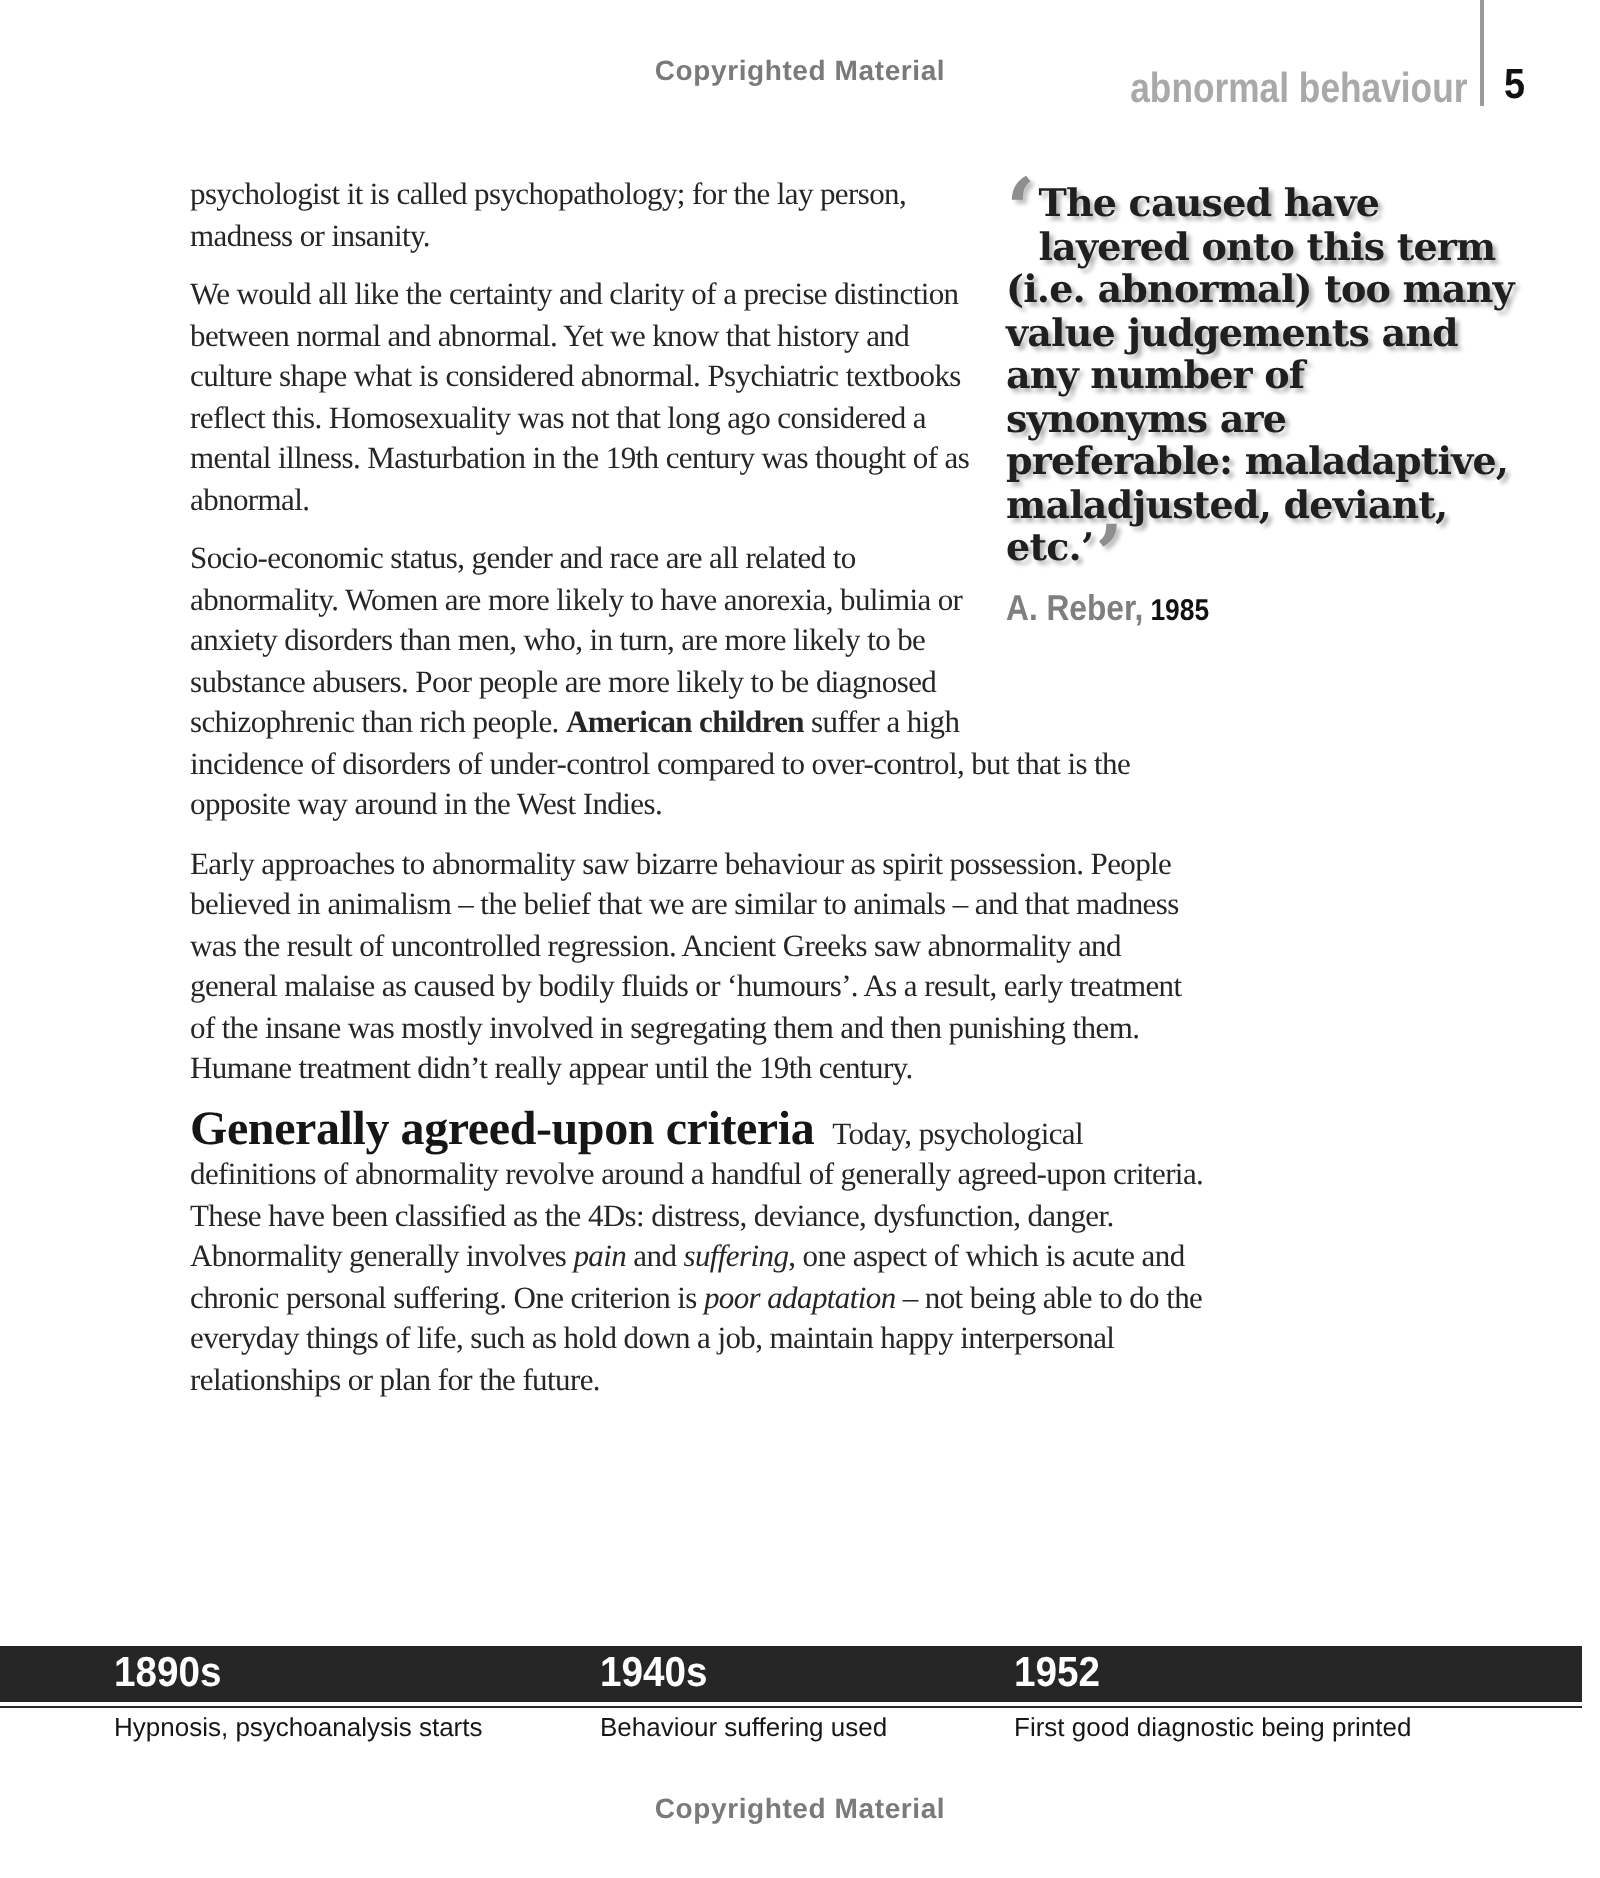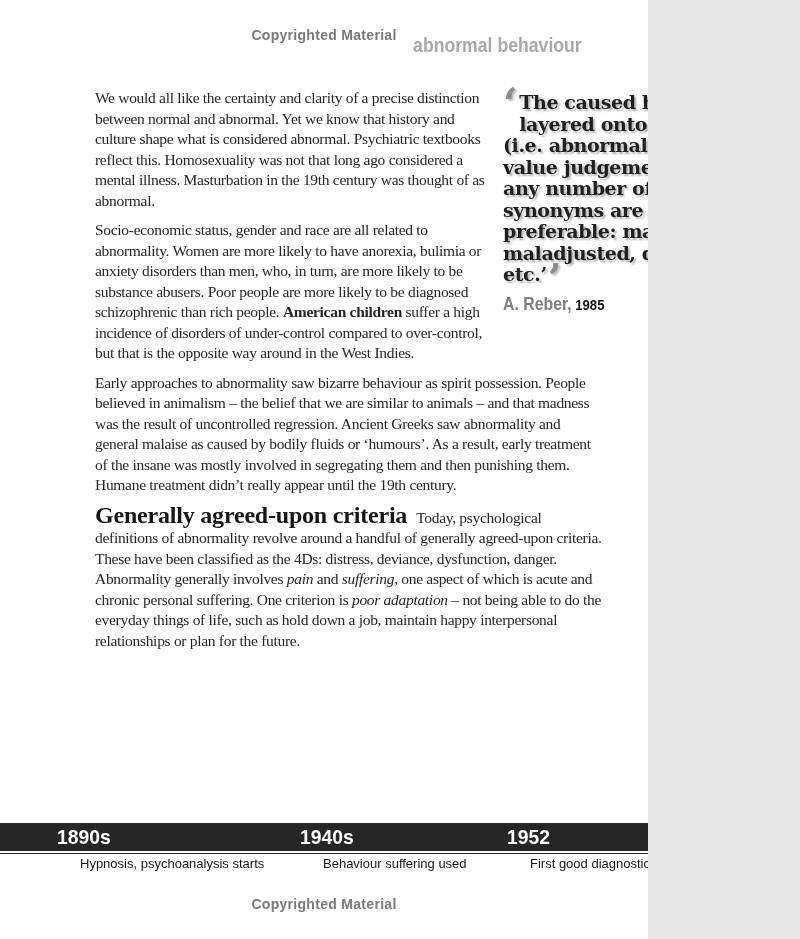--- a/index.html
+++ b/index.html
@@ -1,19 +1,19 @@
 <!DOCTYPE html>
 <html><head>
 <meta charset="utf-8">
 <style>
   * { margin: 0; padding: 0; box-sizing: border-box; }
   html, body { background: #e8e8e8; }
   .page {
     position: relative;
-    width: 648px;
+    width: 800px;
     height: 939px;
     background: #ffffff;
     overflow: hidden;
     font-family: "Liberation Serif", serif;
     text-decoration: underline;
   }
 
   
   .watermark {
     position: absolute;
@@ -169,36 +169,36 @@
     white-space: nowrap;
   }
   .timeline-label {
     position: absolute;
     left: 0;
     top: 33px;
     font-family: "Liberation Sans", sans-serif;
     font-size: 13px;
     color: #161616;
     white-space: nowrap;
-    margin-left: 23px;
   }
 </style>
 </head>
 <body>
 
 <div class="page">
 
   <div class="watermark top">Copyrighted Material</div>
 
   <div class="running-head">abnormal behaviour</div>
   <div class="header-divider"></div>
   <div class="page-number">5</div>
 
   <div class="article">
     <div class="quote-spacer"></div>
+    <p><span>psychologist it is called psychopathology; for the lay person, madness or insanity.</span></p>
     <p><span>We would all like the certainty and clarity of a precise distinction between normal and abnormal. Yet we know that history and culture shape what is considered abnormal. Psychiatric textbooks reflect this. Homosexuality was not that long ago considered a mental illness. Masturbation in the 19th century was thought of as abnormal.</span></p>
     <p><span>Socio-economic status, gender and race are all related to abnormality. Women are more likely to have anorexia, bulimia or anxiety disorders than men, who, in turn, are more likely to be substance abusers. Poor people are more likely to be diagnosed schizophrenic than rich people. </span><span style="font-weight: bold;">American children</span><span> suffer a high incidence of disorders of under-control compared to over-control, but that is the opposite way around in the West Indies.</span></p>
     <p><span>Early approaches to abnormality saw bizarre behaviour as spirit possession. People believed in animalism – the belief that we are similar to animals – and that madness was the result of uncontrolled regression. Ancient Greeks saw abnormality and general malaise as caused by bodily fluids or ‘humours’. As a result, early treatment of the insane was mostly involved in segregating them and then punishing them. Humane treatment didn’t really appear until the 19th century.</span></p>
     <p><span class="run-in-heading">Generally agreed-upon criteria</span><span>Today, psychological definitions of abnormality revolve around a handful of generally agreed-upon criteria. These have been classified as the 4Ds: distress, deviance, dysfunction, danger. Abnormality generally involves </span><span style="font-style: italic;">pain</span><span> and </span><span style="font-style: italic;">suffering</span><span>, one aspect of which is acute and chronic personal suffering. One criterion is </span><span style="font-style: italic;">poor adaptation</span><span> – not being able to do the everyday things of life, such as hold down a job, maintain happy interpersonal relationships or plan for the future.</span></p>
   </div>
 
   <div class="pull-quote">
     <div class="pq-text">
       <span class="pq-open">‘</span><span>The caused have layered onto this term (i.e. abnormal) too many value judgements and any number of synonyms are preferable: maladaptive, maladjusted, deviant, etc.’</span><span class="pq-close">’</span>
     </div>

